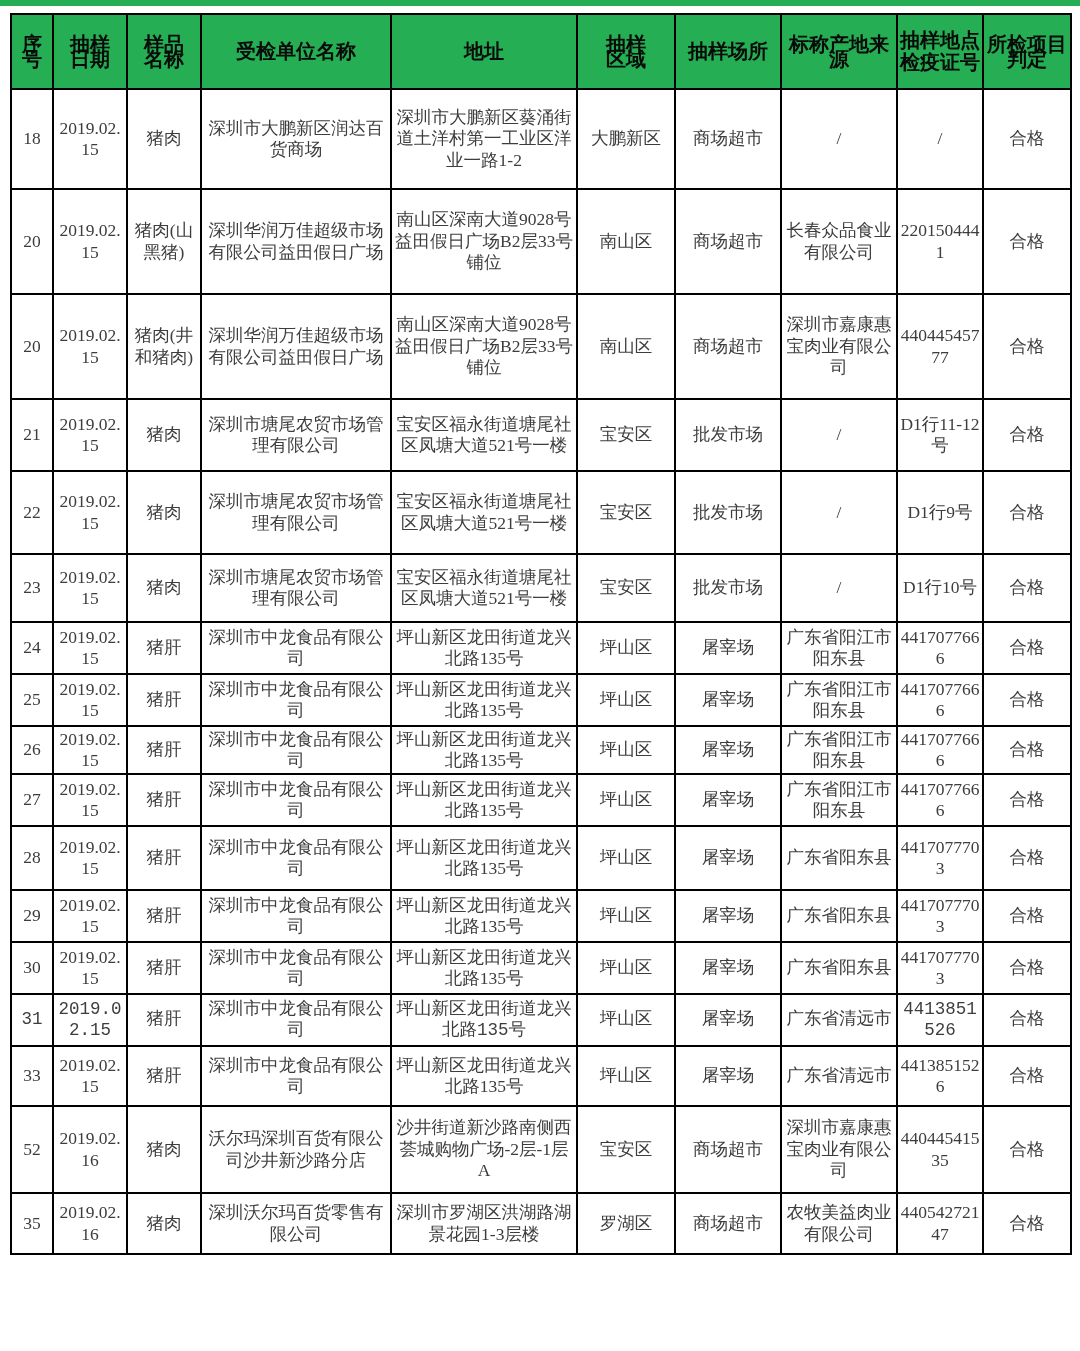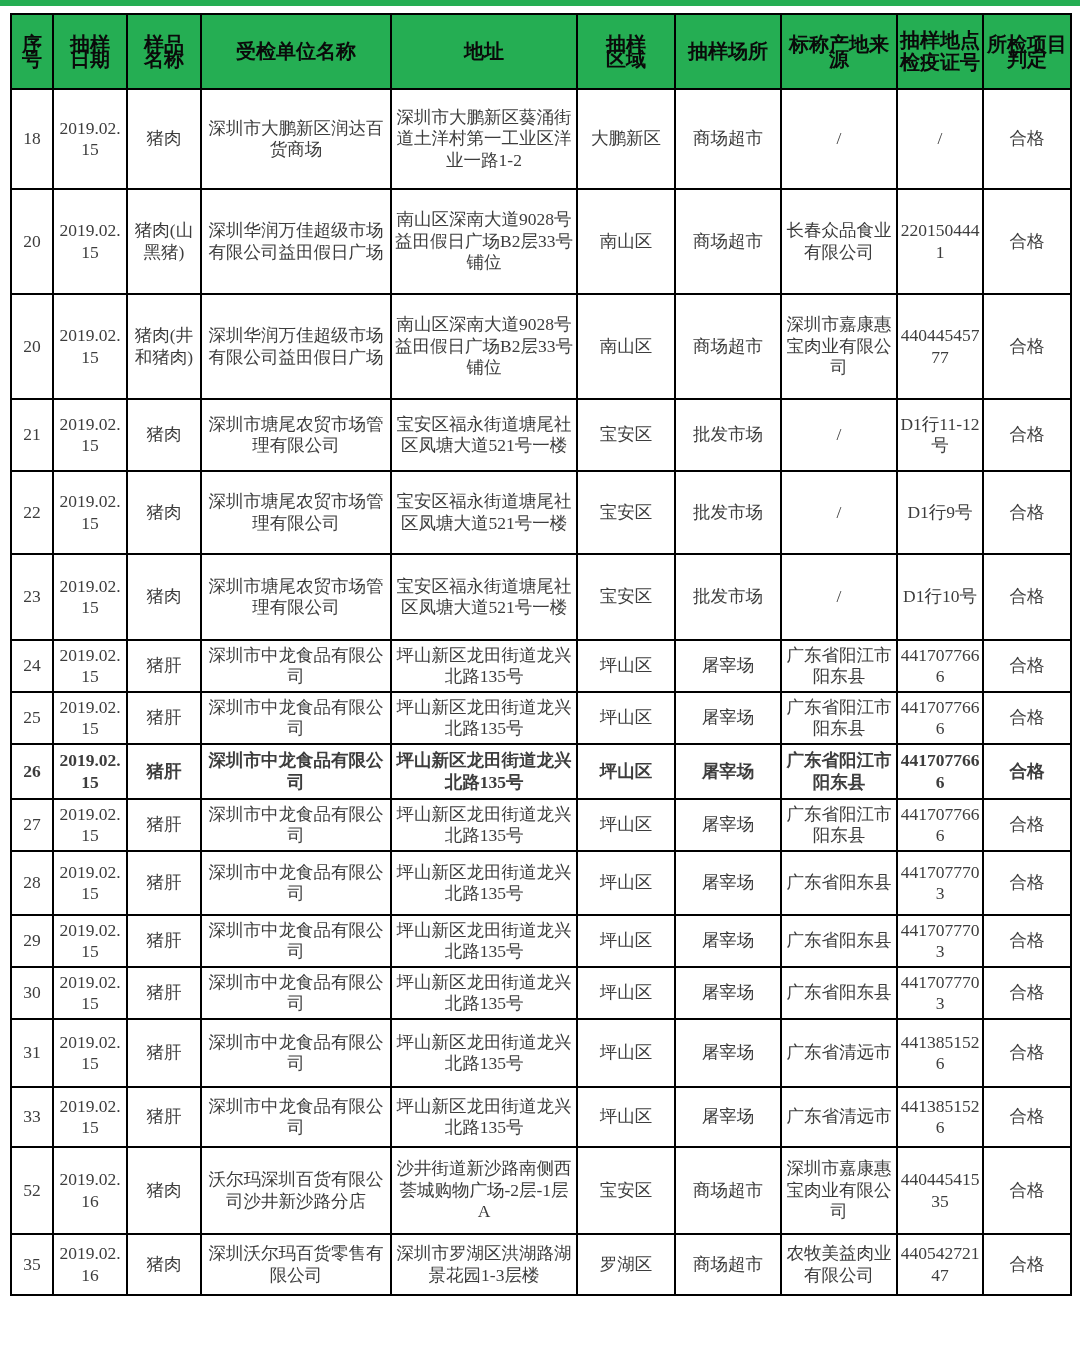--- a/index.html
+++ b/index.html
@@ -147,21 +147,21 @@
           <td>2019.02.15</td>
           <td>猪肉</td>
           <td>深圳市塘尾农贸市场管理有限公司</td>
           <td>宝安区福永街道塘尾社区凤塘大道521号一楼</td>
           <td>宝安区</td>
           <td>批发市场</td>
           <td>/</td>
           <td>D1行9号</td>
           <td>合格</td>
         </tr>
-        <tr style="height: 86px; padding-left: 24px;">
+        <tr style="height: 68px; padding-left: 24px;">
           <td>23</td>
           <td>2019.02.15</td>
           <td>猪肉</td>
           <td>深圳市塘尾农贸市场管理有限公司</td>
           <td>宝安区福永街道塘尾社区凤塘大道521号一楼</td>
           <td>宝安区</td>
           <td>批发市场</td>
           <td>/</td>
           <td>D1行10号</td>
           <td>合格</td>
@@ -183,21 +183,21 @@
           <td>2019.02.15</td>
           <td>猪肝</td>
           <td>深圳市中龙食品有限公司</td>
           <td>坪山新区龙田街道龙兴北路135号</td>
           <td>坪山区</td>
           <td>屠宰场</td>
           <td>广东省阳江市阳东县</td>
           <td>4417077666</td>
           <td>合格</td>
         </tr>
-        <tr style="height: 55px; font-weight: bold;">
+        <tr style="height: 48px;">
           <td>26</td>
           <td>2019.02.15</td>
           <td>猪肝</td>
           <td>深圳市中龙食品有限公司</td>
           <td>坪山新区龙田街道龙兴北路135号</td>
           <td>坪山区</td>
           <td>屠宰场</td>
           <td>广东省阳江市阳东县</td>
           <td>4417077666</td>
           <td>合格</td>
@@ -243,21 +243,21 @@
           <td>2019.02.15</td>
           <td>猪肝</td>
           <td>深圳市中龙食品有限公司</td>
           <td>坪山新区龙田街道龙兴北路135号</td>
           <td>坪山区</td>
           <td>屠宰场</td>
           <td>广东省阳东县</td>
           <td>4417077703</td>
           <td>合格</td>
         </tr>
-        <tr style="height: 68px;">
+        <tr style="height: 52px; font-family: Liberation Mono, monospace;">
           <td>31</td>
           <td>2019.02.15</td>
           <td>猪肝</td>
           <td>深圳市中龙食品有限公司</td>
           <td>坪山新区龙田街道龙兴北路135号</td>
           <td>坪山区</td>
           <td>屠宰场</td>
           <td>广东省清远市</td>
           <td>4413851526</td>
           <td>合格</td>

